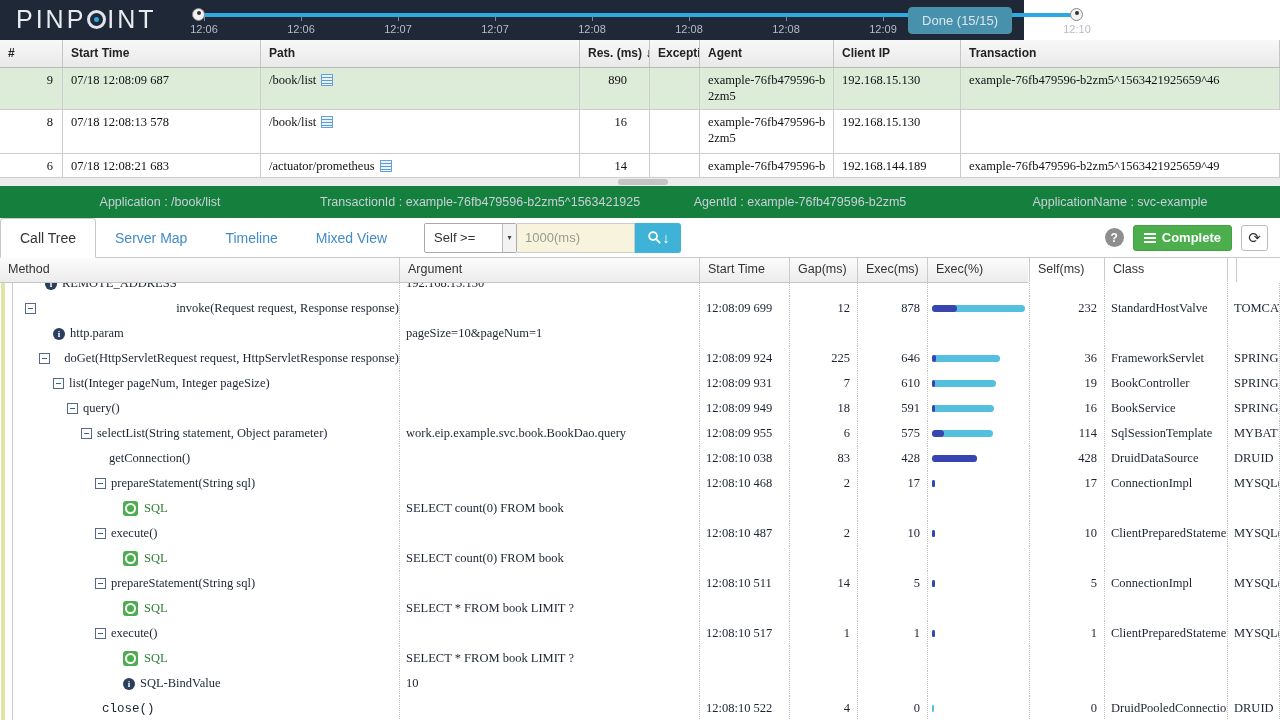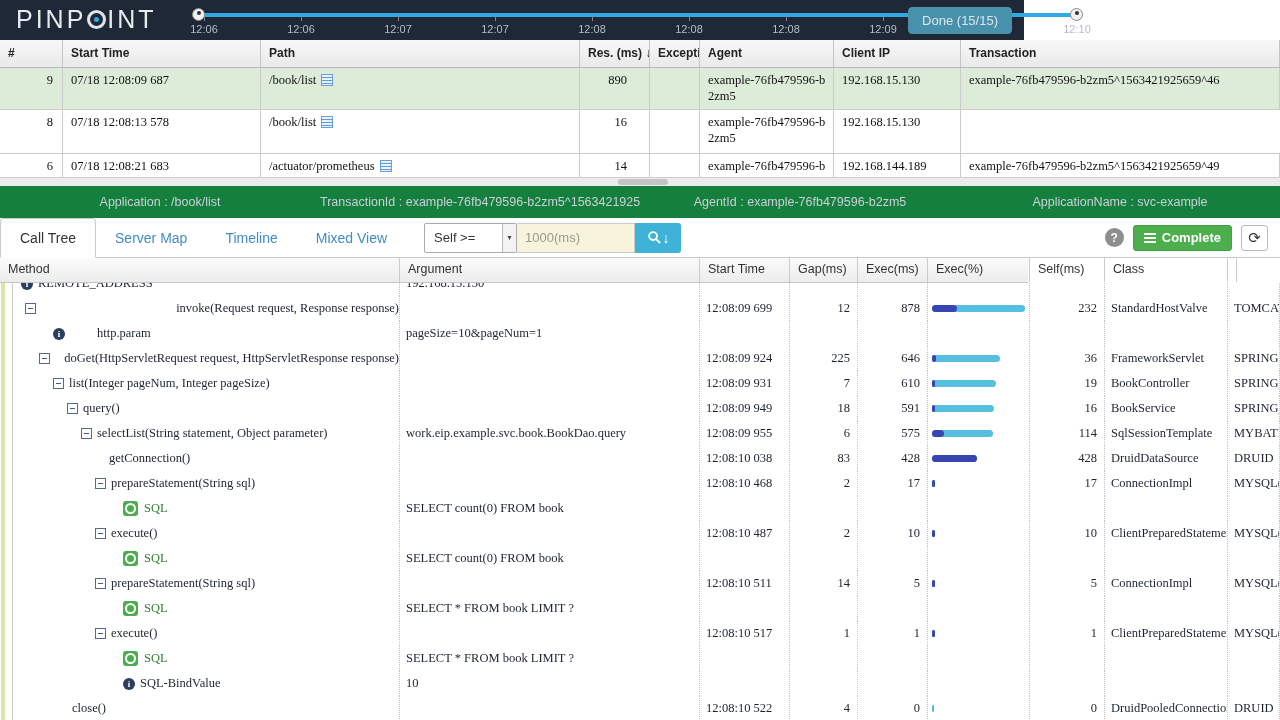--- a/index.html
+++ b/index.html
@@ -246,21 +246,21 @@
     <div class="hc">Gap(ms)</div>
     <div class="hc">Exec(ms)</div>
     <div class="hc">Exec(%)</div>
     <div class="hc">Self(ms)</div>
     <div class="hc">Class</div>
     <div class="hc">API</div>
   </div>
 <section id="ct-rows">
   <div id="ct-inner">
       <div class="ct-row">
-        <div class="ct-cell method-cell" style="padding-left: 21px;">
+        <div class="ct-cell method-cell" style="padding-left: 45px;">
           <span class="info-ico"></span>
           <span class="method-text">REMOTE_ADDRESS</span>
         </div>
         <div class="ct-cell pad">192.168.15.130</div>
         <div class="ct-cell pad"></div>
         <div class="ct-cell rnum"></div>
         <div class="ct-cell rnum"></div>
         <div class="ct-cell"></div>
         <div class="ct-cell rnum"></div>
         <div class="ct-cell pad"></div>
@@ -279,21 +279,21 @@
           <div class="bar-wrap">
             <div class="bar light" style="width: 93px;"></div>
             <div class="bar dark" style="width: 25px;"></div>
           </div>
         </div>
         <div class="ct-cell rnum">232</div>
         <div class="ct-cell pad">StandardHostValve</div>
         <div class="ct-cell pad">TOMCAT_</div>
       </div>
       <div class="ct-row">
-        <div class="ct-cell method-cell" style="padding-left: 53px; gap: 27px;">
+        <div class="ct-cell method-cell" style="padding-left: 53px;">
           <span class="info-ico"></span>
           <span class="method-text">http.param</span>
         </div>
         <div class="ct-cell pad">pageSize=10&amp;pageNum=1</div>
         <div class="ct-cell pad"></div>
         <div class="ct-cell rnum"></div>
         <div class="ct-cell rnum"></div>
         <div class="ct-cell"></div>
         <div class="ct-cell rnum"></div>
         <div class="ct-cell pad"></div>
@@ -533,21 +533,21 @@
         <div class="ct-cell pad">10</div>
         <div class="ct-cell pad"></div>
         <div class="ct-cell rnum"></div>
         <div class="ct-cell rnum"></div>
         <div class="ct-cell"></div>
         <div class="ct-cell rnum"></div>
         <div class="ct-cell pad"></div>
         <div class="ct-cell pad"></div>
       </div>
       <div class="ct-row">
-        <div class="ct-cell method-cell" style="padding-left: 72px;">
+        <div class="ct-cell method-cell" style="padding-left: 102px; font-family: Liberation Mono, monospace;">
           <span class="method-text">close()</span>
         </div>
         <div class="ct-cell pad"></div>
         <div class="ct-cell pad">12:08:10 522</div>
         <div class="ct-cell rnum">4</div>
         <div class="ct-cell rnum">0</div>
         <div class="ct-cell">
           <div class="bar-wrap">
             <div class="bar light" style="width: 2px;"></div>
           </div>

